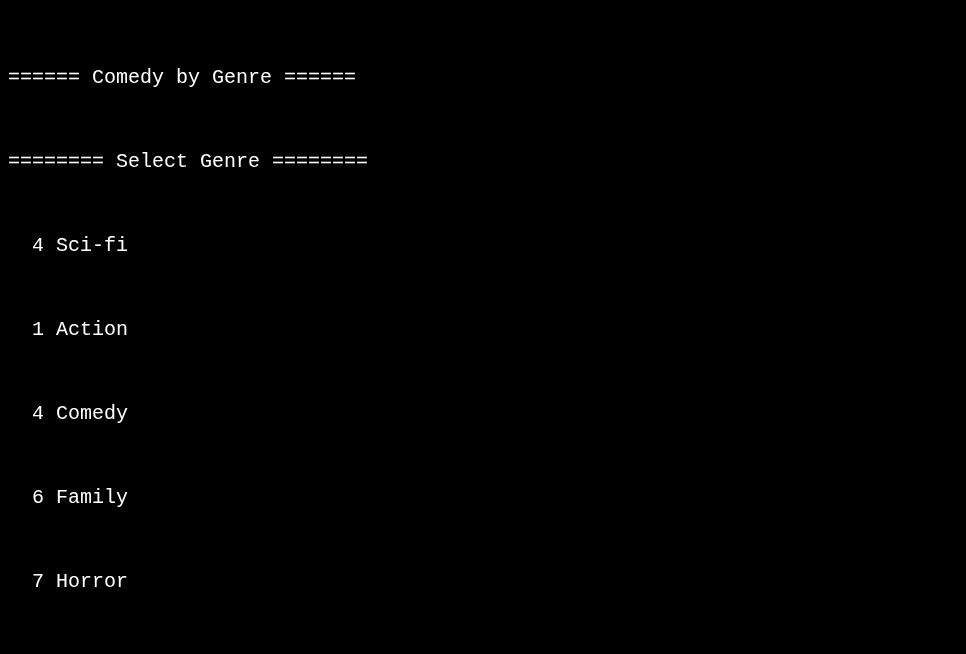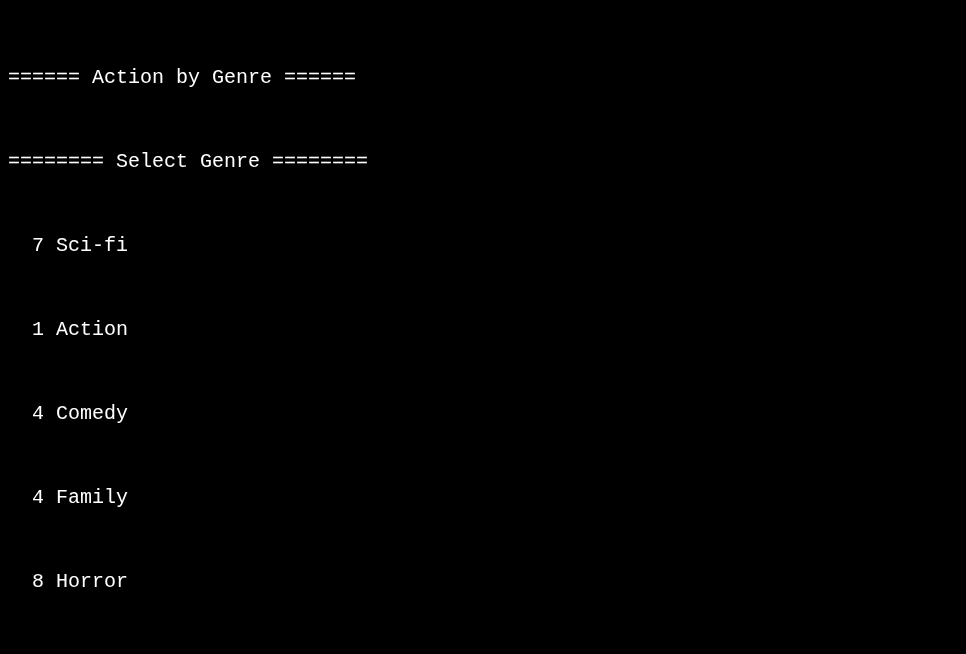--- a/index.html
+++ b/index.html
@@ -24,27 +24,27 @@
     }
 
     .line {
       display: block;
     }
   </style>
 </head>
 <body>
 
 <div class="terminal">
-  <span class="line">====== Action by Genre ======</span>
+  <span class="line">====== Comedy by Genre ======</span>
   <span class="line">======== Select Genre ========</span>
-  <span class="line">  7 Sci-fi</span>
+  <span class="line">  4 Sci-fi</span>
   <span class="line">  1 Action</span>
   <span class="line">  4 Comedy</span>
-  <span class="line">  4 Family</span>
-  <span class="line">  8 Horror</span>
+  <span class="line">  6 Family</span>
+  <span class="line">  7 Horror</span>
   <span class="line">  6 Romance</span>
   
   
   
   
   
   <span class="line"></span>
   
   
   

